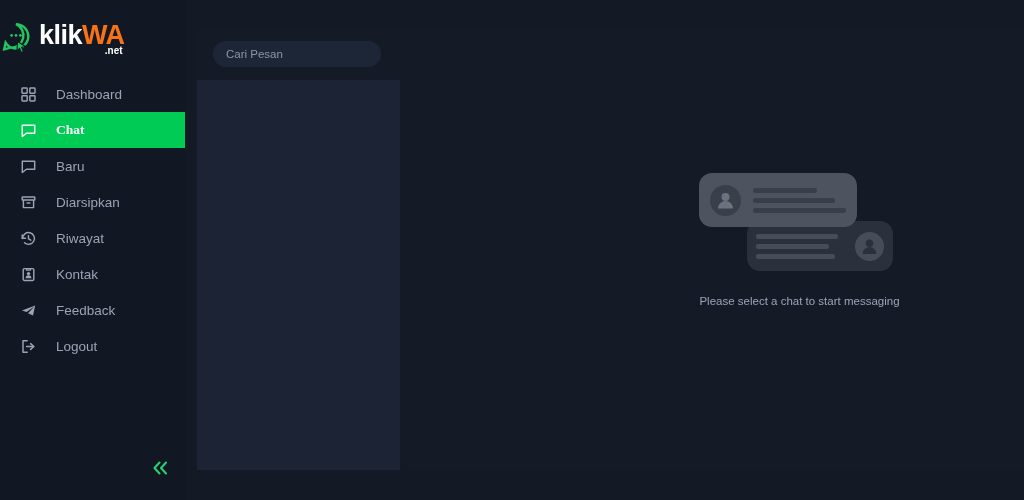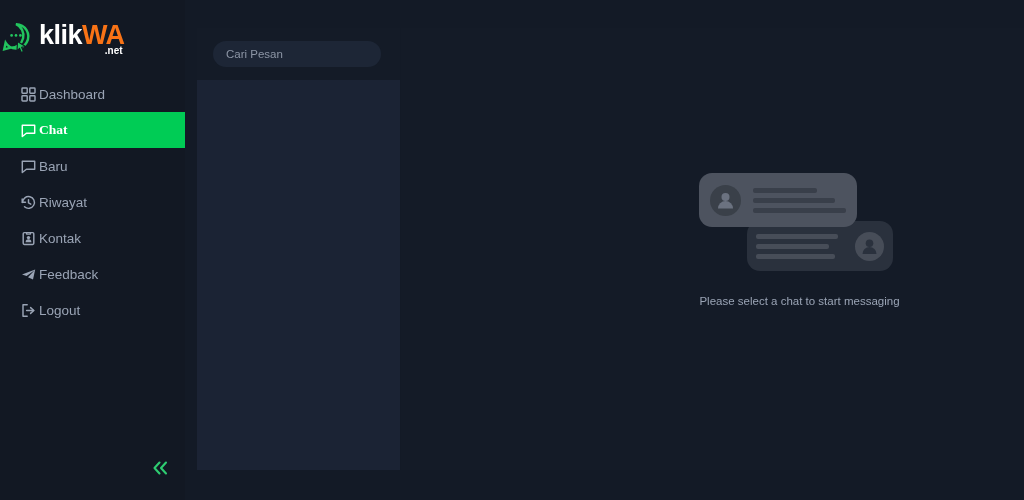--- a/index.html
+++ b/index.html
@@ -30,21 +30,21 @@
     letter-spacing: -0.5px; display: flex; flex-direction: column; align-items: flex-end;
   }
   .logo-text .row1 { display: flex; }
   .logo-klik { color: #ffffff; }
   .logo-wa { color: #f97316; }
   .logo-net { color: #ffffff; font-size: 10px; font-weight: bold; letter-spacing: 0; margin-top: -3px; margin-right: 2px;}
 
   .nav { margin-top: 4px; }
   .nav-item {
     display: flex; align-items: center;
-    height: 36px; padding-left: 20px; gap: 2px;
+    height: 36px; padding-left: 20px; gap: 19px;
     color: #9aa4b5; font-size: 13.5px;
     margin-bottom: 0;
     cursor: pointer;
   }
   .nav-item .ico { width: 17px; height: 17px; flex: 0 0 17px; display: block; color: #9aa4b5; }
   .nav-item.active {
     background: #00cc55; color: #ffffff; font-weight: bold; font-family: Liberation Serif, serif;
   }
   .nav-item.active .ico { color: #ffffff; }
 
@@ -170,20 +170,30 @@
       <div class="nav-item">
         <span class="ico">
           <svg viewBox="0 0 17 17" width="17" height="17" fill="none" stroke="currentColor" stroke-width="1.45" stroke-linejoin="round">
             <path d="M2.3 3.2 h12.4 v8.0 h-8.3 l-4.1 3.3 z"></path>
           </svg>
         </span>
         <span>Baru</span>
       </div>
 
 
+      <div class="nav-item">
+        <span class="ico">
+          <svg viewBox="0 0 17 17" width="17" height="17" fill="none" stroke="currentColor" stroke-width="1.45" stroke-linejoin="round">
+            <rect x="2.2" y="3.0" width="12.6" height="3.0" rx="0.6"></rect>
+            <path d="M3.4 6.0 v7.6 h10.2 v-7.6"></path>
+            <path d="M6.6 9.0 h3.8"></path>
+          </svg>
+        </span>
+        <span>Diarsipkan</span>
+      </div>
 
       <div class="nav-item">
         <span class="ico">
           <svg viewBox="0 0 17 17" width="17" height="17" fill="none" stroke="currentColor" stroke-width="1.45" stroke-linecap="round">
             <path d="M2.6 8.5 a5.9 5.9 0 1 1 1.9 4.3"></path>
             <path d="M2.2 5.0 v3.3 h3.3"></path>
             <path d="M8.5 5.6 v3.2 l2.3 1.4"></path>
           </svg>
         </span>
         <span>Riwayat</span>

